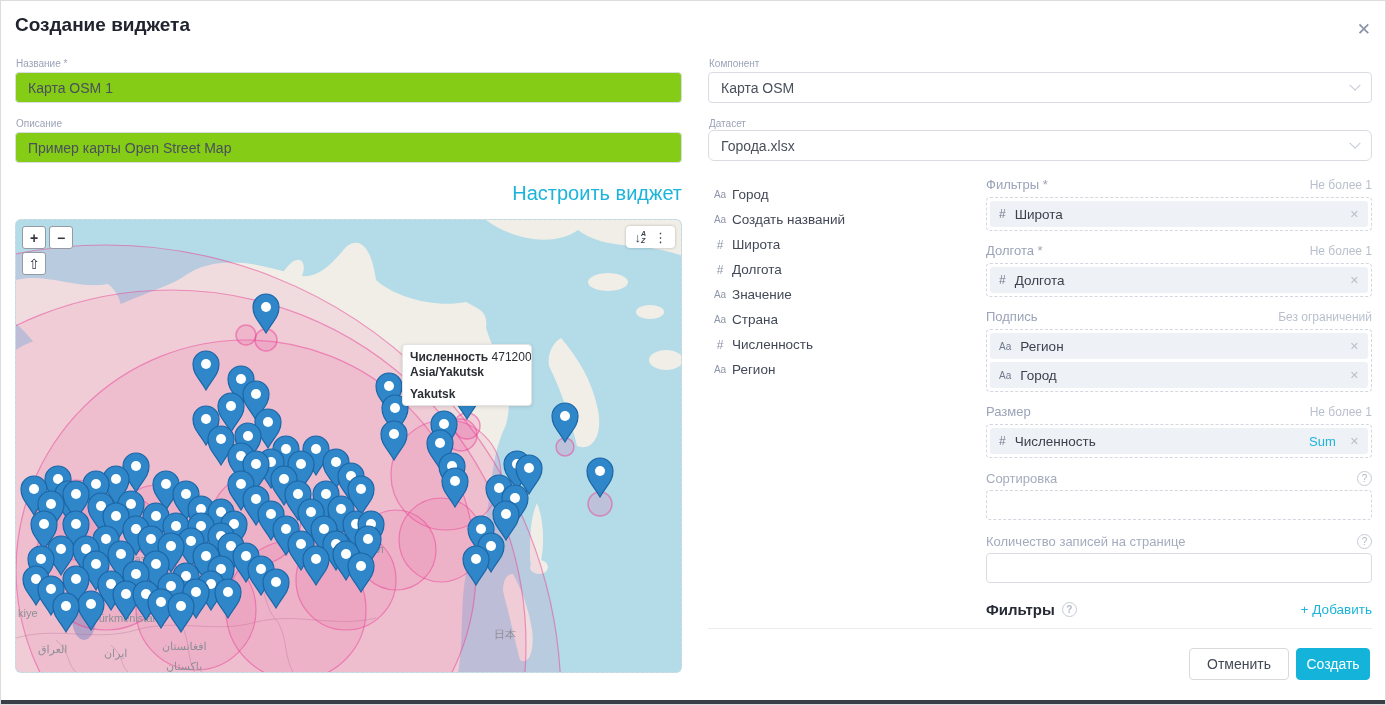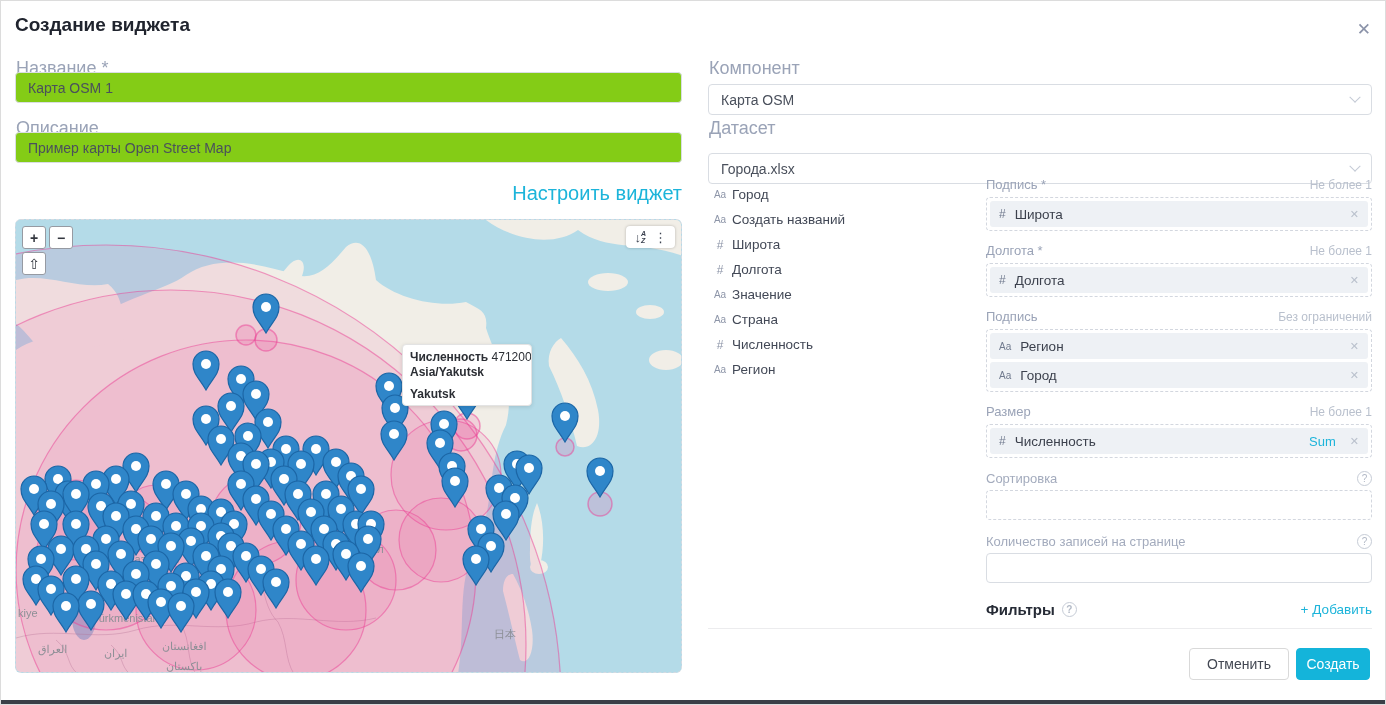--- a/index.html
+++ b/index.html
@@ -3,31 +3,31 @@
 <meta charset="utf-8">
 <style>
   * { margin:0; padding:0; box-sizing:border-box; }
   body { font-family:"Liberation Sans", sans-serif; background:#fff; }
   .page { position:relative; width:1386px; height:705px; background:#fff;
           border:1px solid #dcdcdc; overflow:hidden; }
 
   .dlg-title { position:absolute; left:14px; top:13px; font-size:19px; font-weight:700; color:#20242e; }
   .dlg-close { position:absolute; right:14px; top:20px; font-size:17px; color:#8b93a9; cursor:pointer; line-height:1; }
 
-  .fld-label { position:absolute; font-size:18px; color:#9aa3b7; }
+  .fld-label { position:absolute; font-size:10px; color:#9aa3b7; }
   .txt-input { position:absolute; height:31px; border:1px solid #d9dde3; border-radius:4px;
                padding:6px 12px; font-size:14px; color:#4a505c; background:#84cc16; width:667px;
                font-family:"Liberation Sans", sans-serif; outline:none; }
 
   .link { color:#1cb4da; font-size:20px; font-weight:500; cursor:pointer; }
   .configure-link { position:absolute; left:14px; top:181px; width:667px; text-align:right; }
 
   .select { position:absolute; left:707px; width:664px; height:31px; border:1px solid #d9dde3;
             border-radius:4px; background:#fff; display:flex; align-items:center; padding:0 12px;
-            font-size:14px; color:#4a505c; cursor:pointer;margin-top:12px; }
+            font-size:14px; color:#4a505c; cursor:pointer; }
   .select .chev { margin-left:auto; width:8px; height:8px; border-right:1.5px solid #c4cad5;
                   border-bottom:1.5px solid #c4cad5; transform:rotate(45deg) translate(-2px,-2px); }
 
   
   .map { position:absolute; left:14px; top:218px; width:667px; height:454px;
          border:1px dashed #d6dae1; border-radius:6px; overflow:hidden; background:#b4dbe8; cursor:grab; }
   .map svg { position:absolute; inset:0; }
   .map-btn { position:absolute; width:24px; height:23px; background:#fff; border:1px solid #969aa2;
              border-radius:3px; font-size:14px; font-weight:700; color:#33373f; display:flex;
              align-items:center; justify-content:center; cursor:pointer; z-index:5; }
@@ -650,21 +650,21 @@
       <div class="l3">Yakutsk</div>
     </div>
   </div>
 
   <div class="fld-label" style="left:708px; top:57px;">Компонент</div>
   <div class="select" style="top:71px;">
     <span>Карта OSM</span>
       <span class="chev"></span>
   </div>
   <div class="fld-label" style="left:708px; top:117px;">Датасет</div>
-  <div class="select" style="top:140px;">
+  <div class="select" style="top:129px;border-radius:6px;">
     <span>Города.xlsx</span>
       <span class="chev"></span>
   </div>
 
   <div class="fields" id="fields-list">
       <div class="field-item">
         <span class="f-type">Aa</span>
         <span class="f-name">Город</span>
       </div>
       <div class="field-item">
@@ -694,21 +694,21 @@
       <div class="field-item">
         <span class="f-type">Aa</span>
         <span class="f-name">Регион</span>
       </div>
     </div>
 
   <div class="slots-col">
     <div id="slots">
         <div class="slot">
           <div class="slot-head">
-            <span class="slot-label">Подпись *</span>
+            <span class="slot-label">Фильтры *</span>
             <span class="slot-limit">Не более 1</span>
           </div>
           <div class="slot-box">
             <div class="chip">
               <span class="c-type num">#</span>
               <span>Широта</span>
               <span class="c-x solo">✕</span>
             </div>
           </div>
         </div>

